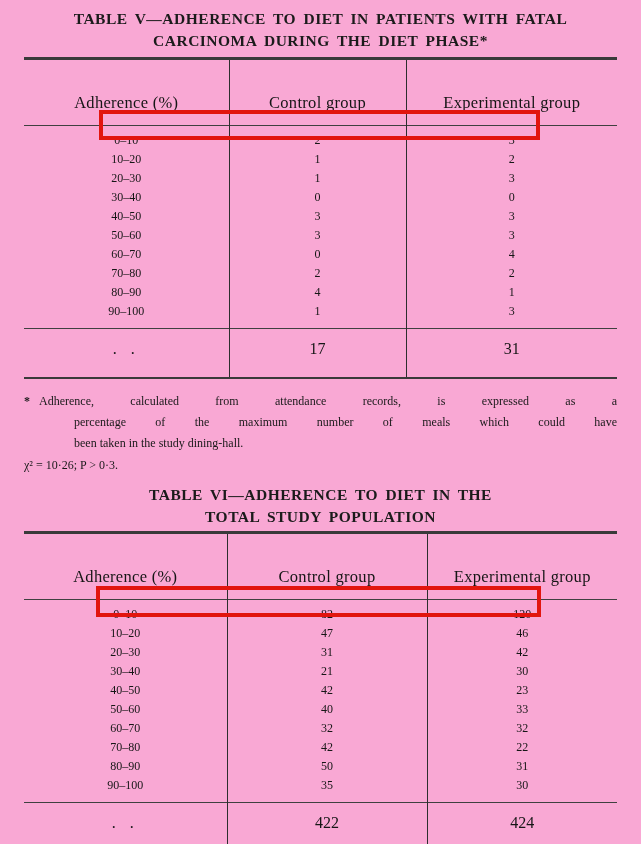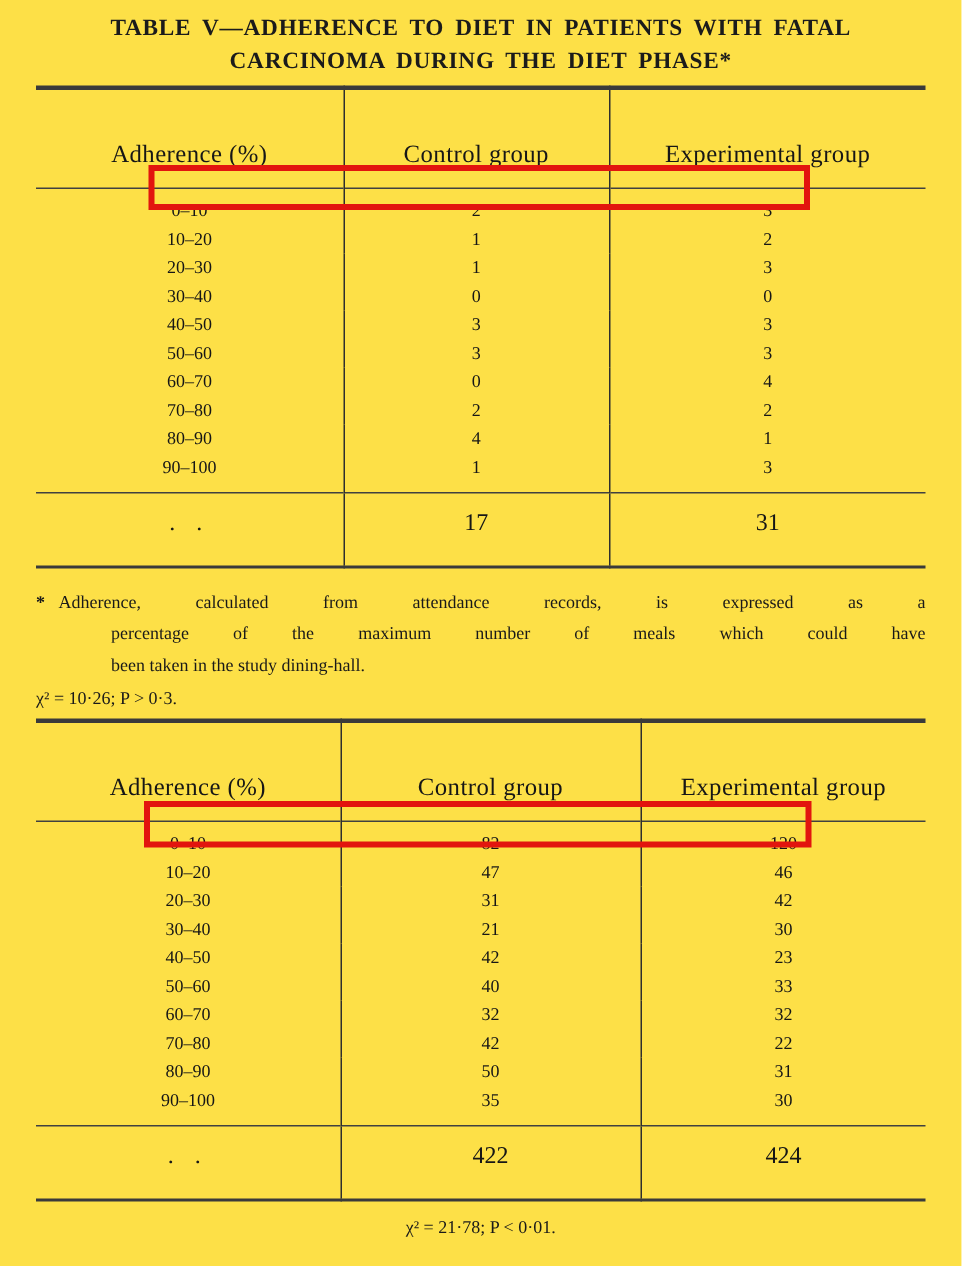--- a/index.html
+++ b/index.html
@@ -1,17 +1,17 @@
 <!DOCTYPE html>
 <html><head>
 <meta charset="utf-8">
 <style>
   html,body{margin:0;padding:0;background:#ffffff;}
   .page{
-    width:641px;height:844px;background:#fde047;overflow:hidden;
+    width:641px;height:844px;background:#f9a8d4;overflow:hidden;
     font-family:"Liberation Serif","DejaVu Serif",serif;color:#161616;
     padding-top:8px;box-sizing:border-box;position:relative;
   }
   .title{
     text-align:center;font-weight:bold;font-size:15.5px;line-height:22px;
     letter-spacing:0.5px;word-spacing:3px;color:#1b1b1b;
   }
   .title-vi{margin-top:8px;}
   .tbl-wrap{position:relative;margin:5px 24px 0;}
   .tbl-wrap.vi{margin-top:3px;}
@@ -126,20 +126,24 @@
     <div class="red-box v" style="border-color: rgb(226, 21, 14);"></div>
   </div>
 
   <div class="footnote">
     <div class="fn-just"><span class="fn-marker">*</span><span>Adherence, calculated from attendance records, is expressed as a</span></div>
     <div class="fn-just fn-indent">percentage of the maximum number of meals which could have</div>
     <div class="fn-indent">been taken in the study dining-hall.</div>
   </div>
   <div class="chi">χ² = 10·26; P &gt; 0·3.</div>
 
+  <div class="title title-vi">
+    <div>TABLE VI—ADHERENCE TO DIET IN THE</div>
+    <div>TOTAL STUDY POPULATION</div>
+  </div>
 
   <div class="tbl-wrap vi">
     <table class="tbl">
       <colgroup>
           <col style="width:203px">
           <col style="width:200px">
           <col style="width:190px">
         </colgroup>
       <thead>
         <tr>

